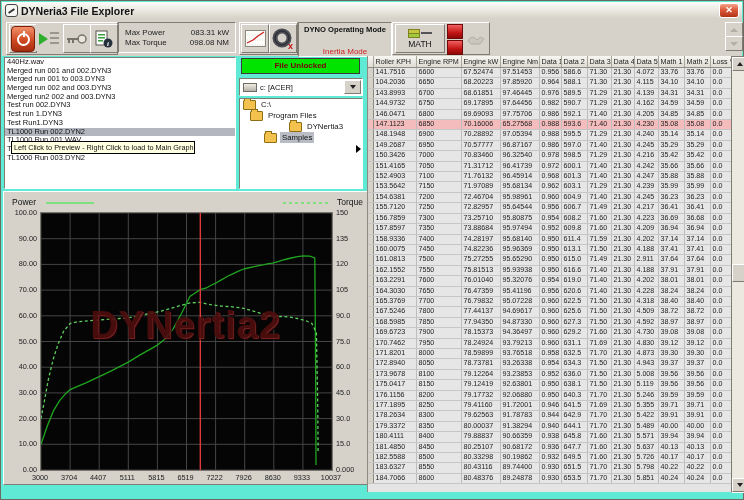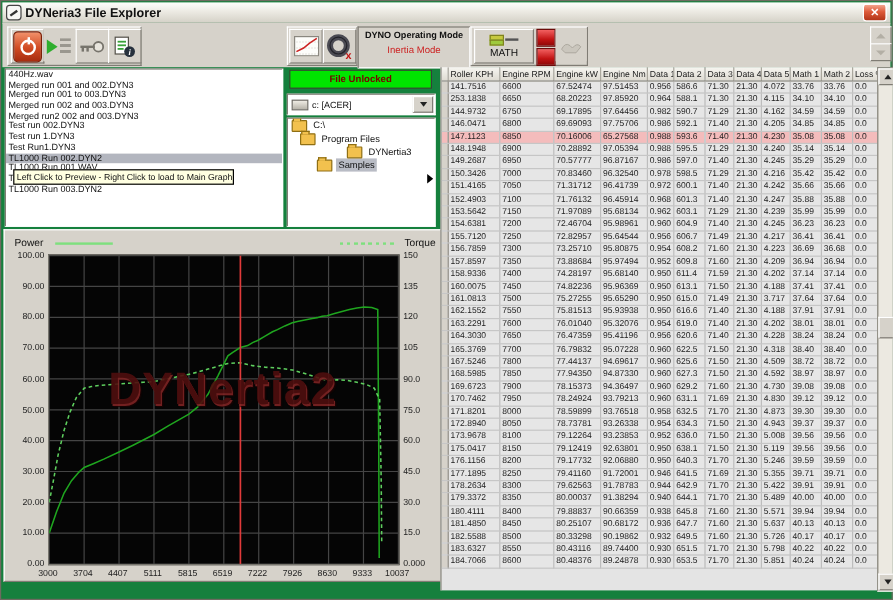--- a/index.html
+++ b/index.html
@@ -3,21 +3,21 @@
 <meta charset="utf-8">
 <style>
   html,body{margin:0;padding:0;}
   body{width:744px;height:500px;position:relative;background:#d6d2ca;overflow:hidden;
        font-family:"Liberation Sans",sans-serif;-webkit-font-smoothing:none;}
   .abs{position:absolute;}
   .raised{border-top:1px solid #fff;border-left:1px solid #fff;border-right:1px solid #7f7c74;border-bottom:1px solid #7f7c74;}
   .sunken{border-top:1px solid #7f7c74;border-left:1px solid #7f7c74;border-right:1px solid #fff;border-bottom:1px solid #fff;}
 
   
-  #win{position:absolute;inset:0;border:1px solid #6d6a60;background:#15803d;padding-left:28px;}
+  #win{position:absolute;inset:0;border:1px solid #6d6a60;background:#5eead4;padding-left:28px;}
   #titlebar{position:absolute;left:1px;top:1px;right:1px;height:17px;
     background:linear-gradient(#fdfdfb,#eceae3 45%,#d4d1c7);border-bottom:1px solid #a7a49a;
     display:flex;align-items:center;padding:0 3px;}
   #title-icon{width:11px;height:11px;border:1px solid #444;border-radius:3px;background:#f7f7f5;position:relative;margin-right:3px;}
   #title-icon::after{content:"";position:absolute;left:2px;top:5px;width:7px;height:2px;background:#333;transform:rotate(-35deg);}
   #title-text{font-size:10.5px;font-weight:bold;color:#111;}
   #close-btn{margin-left:auto;width:18px;height:13px;border:1px solid #fff;border-radius:3px;
     background:linear-gradient(#f3a58e,#dd5a39 45%,#b13418);color:#fff;font-size:9px;font-weight:bold;
     display:flex;align-items:center;justify-content:center;line-height:1;}
 
@@ -33,21 +33,21 @@
   
   .run{position:relative;width:20px;height:18px;}
   .run .tri{position:absolute;left:0;top:4px;width:0;height:0;border-left:9px solid #2eae2e;border-top:6px solid transparent;border-bottom:6px solid transparent;}
   .run .lines{position:absolute;right:0;top:3px;width:9px;height:14px;
     background:repeating-linear-gradient(#9a978f 0 2px,transparent 2px 5px);}
   
   .redsq{width:14px;height:13px;border:1px solid #6d0b0b;background:linear-gradient(#f26060,#c21414 60%,#8e0808);}
   
   #mode-panel{left:296px;width:92px;text-align:center;padding-top:2px;}
   #mode-title{font-size:7.6px;font-weight:bold;color:#111;white-space:nowrap;}
-  #mode-value{font-size:8px;color:#cc2222;margin-top:3px;}
+  #mode-value{font-size:8px;color:#cc2222;margin-top:13px;}
   
   #max-panel{left:116px;width:118px;font-size:8px;color:#222;padding:3px 6px;box-sizing:border-box;}
   #max-panel .mrow{display:flex;justify-content:space-between;margin-top:1.5px;}
   
   #math-btn{left:2px;top:1px;width:48px;height:27px;display:flex;flex-direction:column;align-items:center;justify-content:center;}
   #math-btn .lbl{font-size:8.5px;color:#111;margin-top:1px;}
   .mathicon{width:24px;height:9px;position:relative;}
   .mathicon i{position:absolute;left:0;width:10px;height:3px;background:#c6c93f;border:0.5px solid #7f8220;}
   .mathicon i:nth-child(2){top:4px;background:#9fca3d;}
   .mathicon::after{content:"";position:absolute;right:0;top:3px;width:11px;height:2px;background:#555;}
@@ -143,20 +143,30 @@
           <rect x="1" y="1" width="11" height="14" fill="#fff" stroke="#55524a"></rect>
           <rect x="3" y="4" width="7" height="1.5" fill="#3aa13a"></rect>
             <rect x="3" y="7" width="7" height="1.5" fill="#3aa13a"></rect>
             <rect x="3" y="10" width="5" height="1.5" fill="#3aa13a"></rect>
           <circle cx="13" cy="13" r="4.5" fill="#27313d"></circle>
           <text x="13" y="15.5" font-size="7" fill="#fff" text-anchor="middle" font-family="Liberation Serif,serif" font-style="italic" font-weight="bold">i</text>
         </svg>
       </div>
     </div>
 
+    <div class="tgroup sunken" id="max-panel">
+      <div class="mrow">
+          <span>Max Power</span>
+          <span>083.31 kW</span>
+        </div>
+      <div class="mrow">
+          <span>Max Torque</span>
+          <span>098.08 NM</span>
+        </div>
+    </div>
 
     <div class="tgroup raised" style="left:237px;width:57px;">
       <div class="tbtn raised" style="left:1px;">
         <svg width="21" height="17">
           <rect x="0.5" y="0.5" width="20" height="16" fill="#fdfdfa" stroke="#8a877f"></rect>
           <path d="M2,15 L20,15 M2,10 L20,10 M2,5 L20,5" stroke="#cfccc2" stroke-width="0.7" stroke-dasharray="1,1.5"></path>
           <path d="M2,13 L8,10 L13,6 L19,2" stroke="#cc2222" stroke-width="1.3" fill="none"></path>
         </svg>
       </div>
       <div class="tbtn raised" style="left:29px;">
@@ -359,31 +369,46 @@
             <td>586.6</td>
             <td>71.30</td>
             <td>21.30</td>
             <td>4.072</td>
             <td>33.76</td>
             <td>33.76</td>
             <td>0.0</td>
           </tr>
           <tr>
             <td class="gut"></td>
-            <td>253.1838</td>
+            <td>104.2036</td>
             <td>6650</td>
             <td>68.20223</td>
             <td>97.85920</td>
             <td>0.964</td>
             <td>588.1</td>
             <td>71.30</td>
             <td>21.30</td>
             <td>4.115</td>
             <td>34.10</td>
             <td>34.10</td>
+            <td>0.0</td>
+          </tr>
+          <tr>
+            <td class="gut"></td>
+            <td>143.8993</td>
+            <td>6700</td>
+            <td>68.61851</td>
+            <td>97.46445</td>
+            <td>0.976</td>
+            <td>589.5</td>
+            <td>71.29</td>
+            <td>21.30</td>
+            <td>4.139</td>
+            <td>34.31</td>
+            <td>34.31</td>
             <td>0.0</td>
           </tr>
           <tr>
             <td class="gut"></td>
             <td>144.9732</td>
             <td>6750</td>
             <td>69.17895</td>
             <td>97.64456</td>
             <td>0.982</td>
             <td>590.7</td>
@@ -607,21 +632,21 @@
           <tr>
             <td class="gut"></td>
             <td>161.0813</td>
             <td>7500</td>
             <td>75.27255</td>
             <td>95.65290</td>
             <td>0.950</td>
             <td>615.0</td>
             <td>71.49</td>
             <td>21.30</td>
-            <td>3.717</td>
+            <td>2.911</td>
             <td>37.64</td>
             <td>37.64</td>
             <td>0.0</td>
           </tr>
           <tr>
             <td class="gut"></td>
             <td>162.1552</td>
             <td>7550</td>
             <td>75.81513</td>
             <td>95.93938</td>

